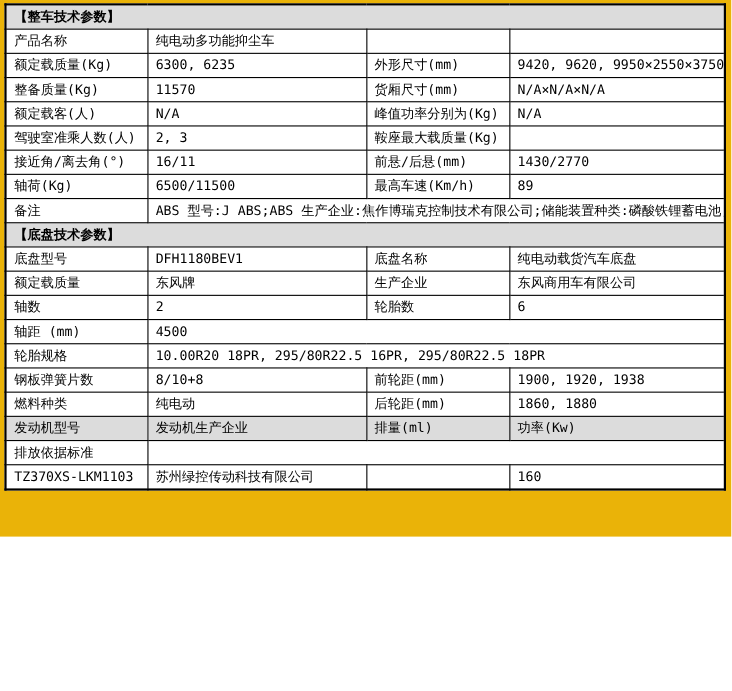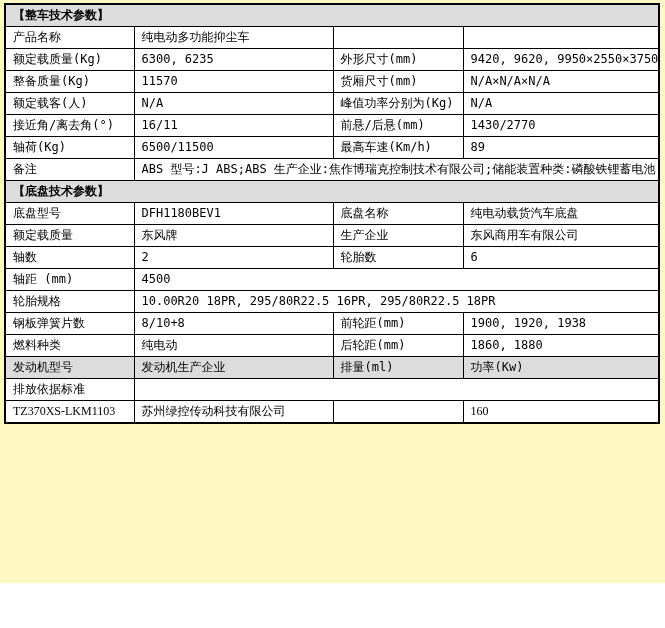--- a/index.html
+++ b/index.html
@@ -3,22 +3,22 @@
 <meta charset="utf-8">
 <style>
   html, body {
     margin: 0;
     padding: 0;
     background: #ffffff;
     font-family: "DejaVu Sans Mono", "DejaVu Sans", monospace;
   }
   .page {
     width: 665px;
-    height: 583px;
-    background: #fef9c3;
+    height: 488px;
+    background: #eab308;
     box-sizing: border-box;
     padding: 3px 0 0 4px;
   }
   table.spec {
     border-collapse: collapse;
     table-layout: fixed;
     width: 654px;
     border: 2px solid #000000;
     background: #ffffff;
   }
@@ -55,21 +55,20 @@
     line-height: 20px;
     padding: 2px 5px 2px 7px;
     height: auto;
     vertical-align: top;
     word-break: break-all;
   }
   td.engine-v {
     height: 40px;
     vertical-align: top;
     padding-top: 3px;
-    font-family: Liberation Serif, serif;
   }
 </style>
 </head>
 <body>
 
 <div class="page">
   <table class="spec">
     <colgroup>
       <col style="width:129px">
         <col style="width:199px">
@@ -98,20 +97,26 @@
       <td>整备质量(Kg)</td>
       <td>11570</td>
       <td>货厢尺寸(mm)</td>
       <td>N/A×N/A×N/A</td>
     </tr>
     <tr>
       <td>额定载客(人)</td>
       <td>N/A</td>
       <td>峰值功率分别为(Kg)</td>
       <td>N/A</td>
+    </tr>
+    <tr>
+      <td>驾驶室准乘人数(人)</td>
+      <td>2, 3</td>
+      <td>鞍座最大载质量(Kg)</td>
+      <td></td>
     </tr>
     <tr>
       <td>接近角/离去角(°)</td>
       <td>16/11</td>
       <td>前悬/后悬(mm)</td>
       <td>1430/2770</td>
     </tr>
     <tr>
       <td>轴荷(Kg)</td>
       <td>6500/11500</td>

